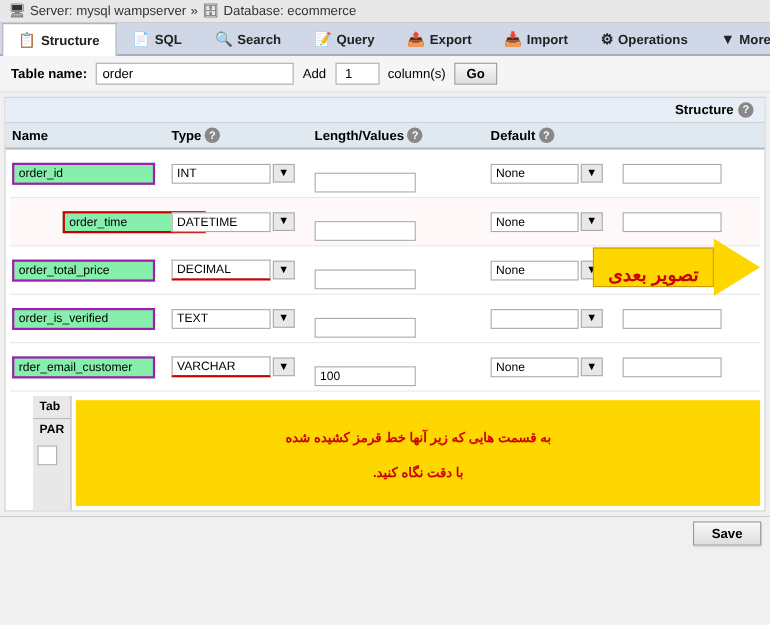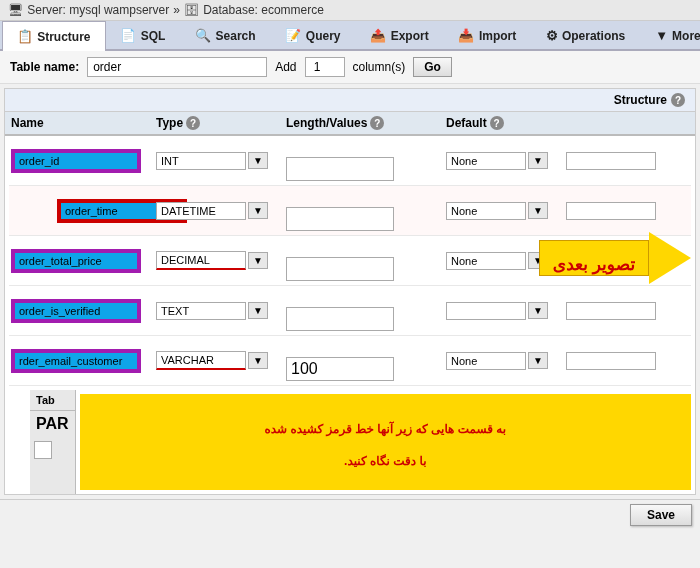--- a/index.html
+++ b/index.html
@@ -136,25 +136,25 @@
     .table-row {
       display: grid;
       grid-template-columns: 145px 130px 160px 120px 1fr;
       align-items: center;
       padding: 4px 2px;
       border-bottom: 1px solid #e8e8e8;
       min-height: 32px;
     }
 
     .field-name-input {
-      border: 4px solid #a21caf;
+      border: 2px solid #a21caf;
       padding: 2px 4px;
       font-size: 11px;
       width: 130px;
-      background: #0ea5e9;
+      background: #86efac;
     }
     .field-name-input.highlighted {
       border-color: #cc0000;
       margin-left: 46px;
     }
 
     .type-select-wrap {
       display: flex;
       align-items: center;
       gap: 2px;
@@ -173,22 +173,22 @@
       border: 1px solid #aaa;
       background: #e8e8e8;
       padding: 2px 4px;
       cursor: pointer;
       font-size: 10px;
     }
 
     .length-input {
       border: 1px solid #aaa;
       padding: 2px 4px;
-      font-size: 16px;
-      width: 108px;
+      font-size: 11px;
+      width: 92px;
       background: #fff;
       margin-top: 17px;
     }
 
     .default-select-wrap {
       display: flex;
       align-items: center;
       gap: 2px;
     }
     .default-input {
@@ -470,21 +470,21 @@
       <div>
         <input type="text" class="collation-input" value="" style="">
       </div>
     </div>
 
   </div>
 
   <div style="display:flex; margin-top:4px;margin-left:25px;">
     <div style="display:flex; flex-direction:column; min-width:30px; background:#e8e8e8; border-right:1px solid #bbb;">
       <div style="padding:4px 6px; font-size:11px; font-weight:bold; border-bottom:1px solid #bbb;">Tab</div>
-      <div style="padding:4px 6px; font-size:16px; font-weight:bold;">PAR</div>
+      <div style="padding:4px 6px; font-size:11px; font-weight:bold;">PAR</div>
       <div style="border:1px solid #aaa; margin:4px; width:18px; height:18px; background:#fff;"></div>
     </div>
     <div class="annotation-box" style="flex:1;">
       <div class="annotation-box-text">
         <span>به قسمت هایی که زیر آنها خط قرمز کشیده شده</span><br>
         <span>با دقت نگاه کنید.</span>
       </div>
     </div>
   </div>
 

